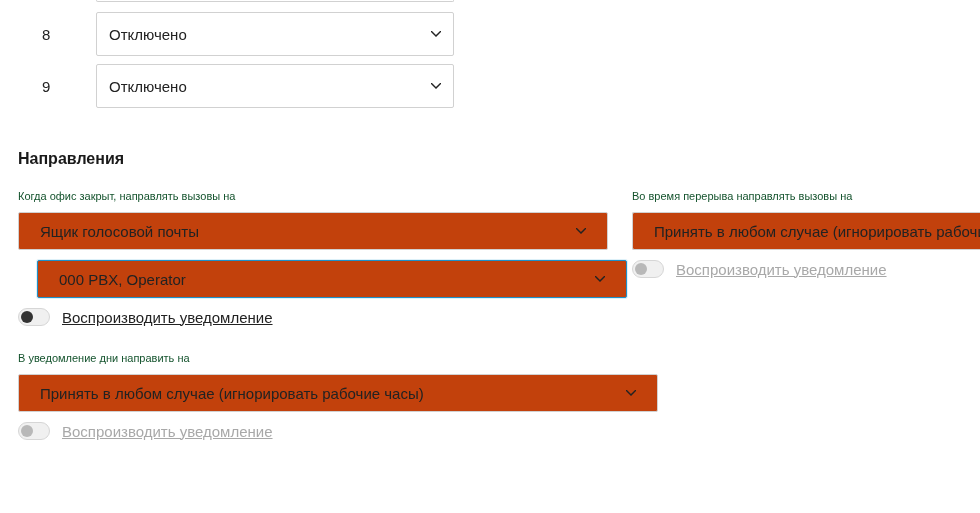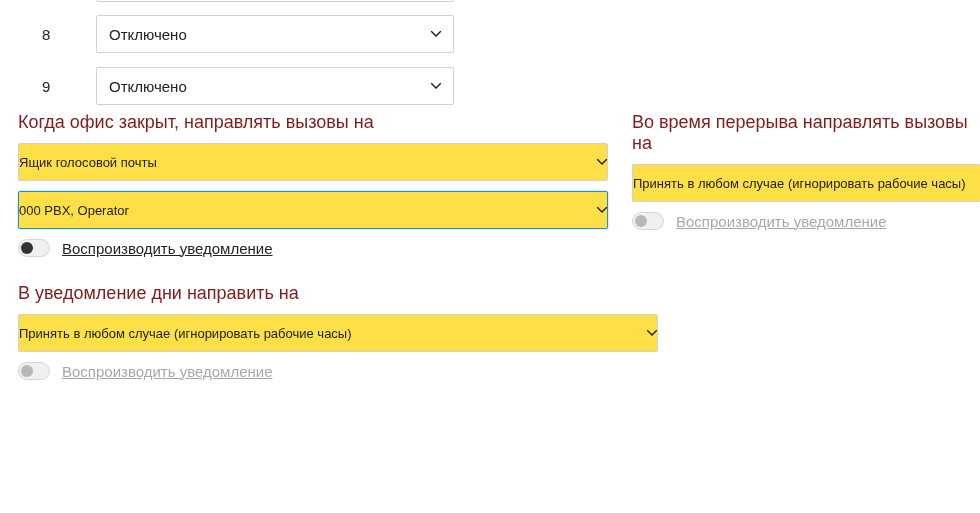--- a/index.html
+++ b/index.html
@@ -33,21 +33,21 @@
       height: 52px;
     }
     .slot-number {
       width: 78px;
       padding-left: 24px;
       font-size: 15px;
       color: #222;
     }
     .slot-select {
       width: 358px;
-      height: 38px;
+      height: 44px;
       border: 1px solid #d1d1d1;
       border-radius: 2px;
       display: flex;
       align-items: center;
       padding: 0 12px;
       justify-content: space-between;
       cursor: pointer;
       background: #fff;
     }
     .slot-select .label { font-size: 15px; color: #222; }
@@ -62,42 +62,43 @@
     }
 
     .columns {
       display: flex;
       align-items: flex-start;
     }
     .col-left { width: 614px; }
     .col-right { flex: 1; }
 
     .field-label {
-      font-size: 18px;
-      color: #7f1d1d;
+      font-size: 11px;
+      color: #14532d;
       margin-bottom: 10px;
     }
     .dropdown {
       height: 38px;
       border: 1px solid #d1d1d1;
       border-radius: 2px;
       display: flex;
       align-items: center;
-      padding: 0 0;
+      padding: 0 21px;
       justify-content: space-between;
       cursor: pointer;
-      background: #fde047;
-      font-size: 13px;
+      background: #c2410c;
+      font-size: 15px;
       color: #222;
       margin-bottom: 10px;
     }
     .dropdown.wide { width: 590px; }
     .dropdown.wide.focused {
       border-color: #1e90c9;
       box-shadow: 0 0 0 1px rgba(30, 152, 210, 0.15);
+      margin-left: 19px;
     }
     .dropdown.right-wide {
       width: 100%;
       border-right: none;
       padding-right: 0;
       overflow: hidden;
       white-space: nowrap;
     }
 
     
@@ -157,20 +158,21 @@
     <div class="slot-select">
       <span class="label">Отключено</span>
       <span class="caret">
         <svg width="10" height="6" viewBox="0 0 10 6">
             <path d="M0 0 L5 5 L10 0" fill="none" stroke="#222" stroke-width="1.4"></path>
           </svg>
       </span>
     </div>
   </div>
 
+  <div class="section-title">Направления</div>
 
   <div class="columns">
     <div class="col-left">
       <div class="field-label">Когда офис закрыт, направлять вызовы на</div>
 
       <div class="dropdown wide">
         <span>Ящик голосовой почты</span>
         <span class="caret">
           <svg width="10" height="6" viewBox="0 0 10 6">
               <path d="M0 0 L5 5 L10 0" fill="none" stroke="#222" stroke-width="1.4"></path>

